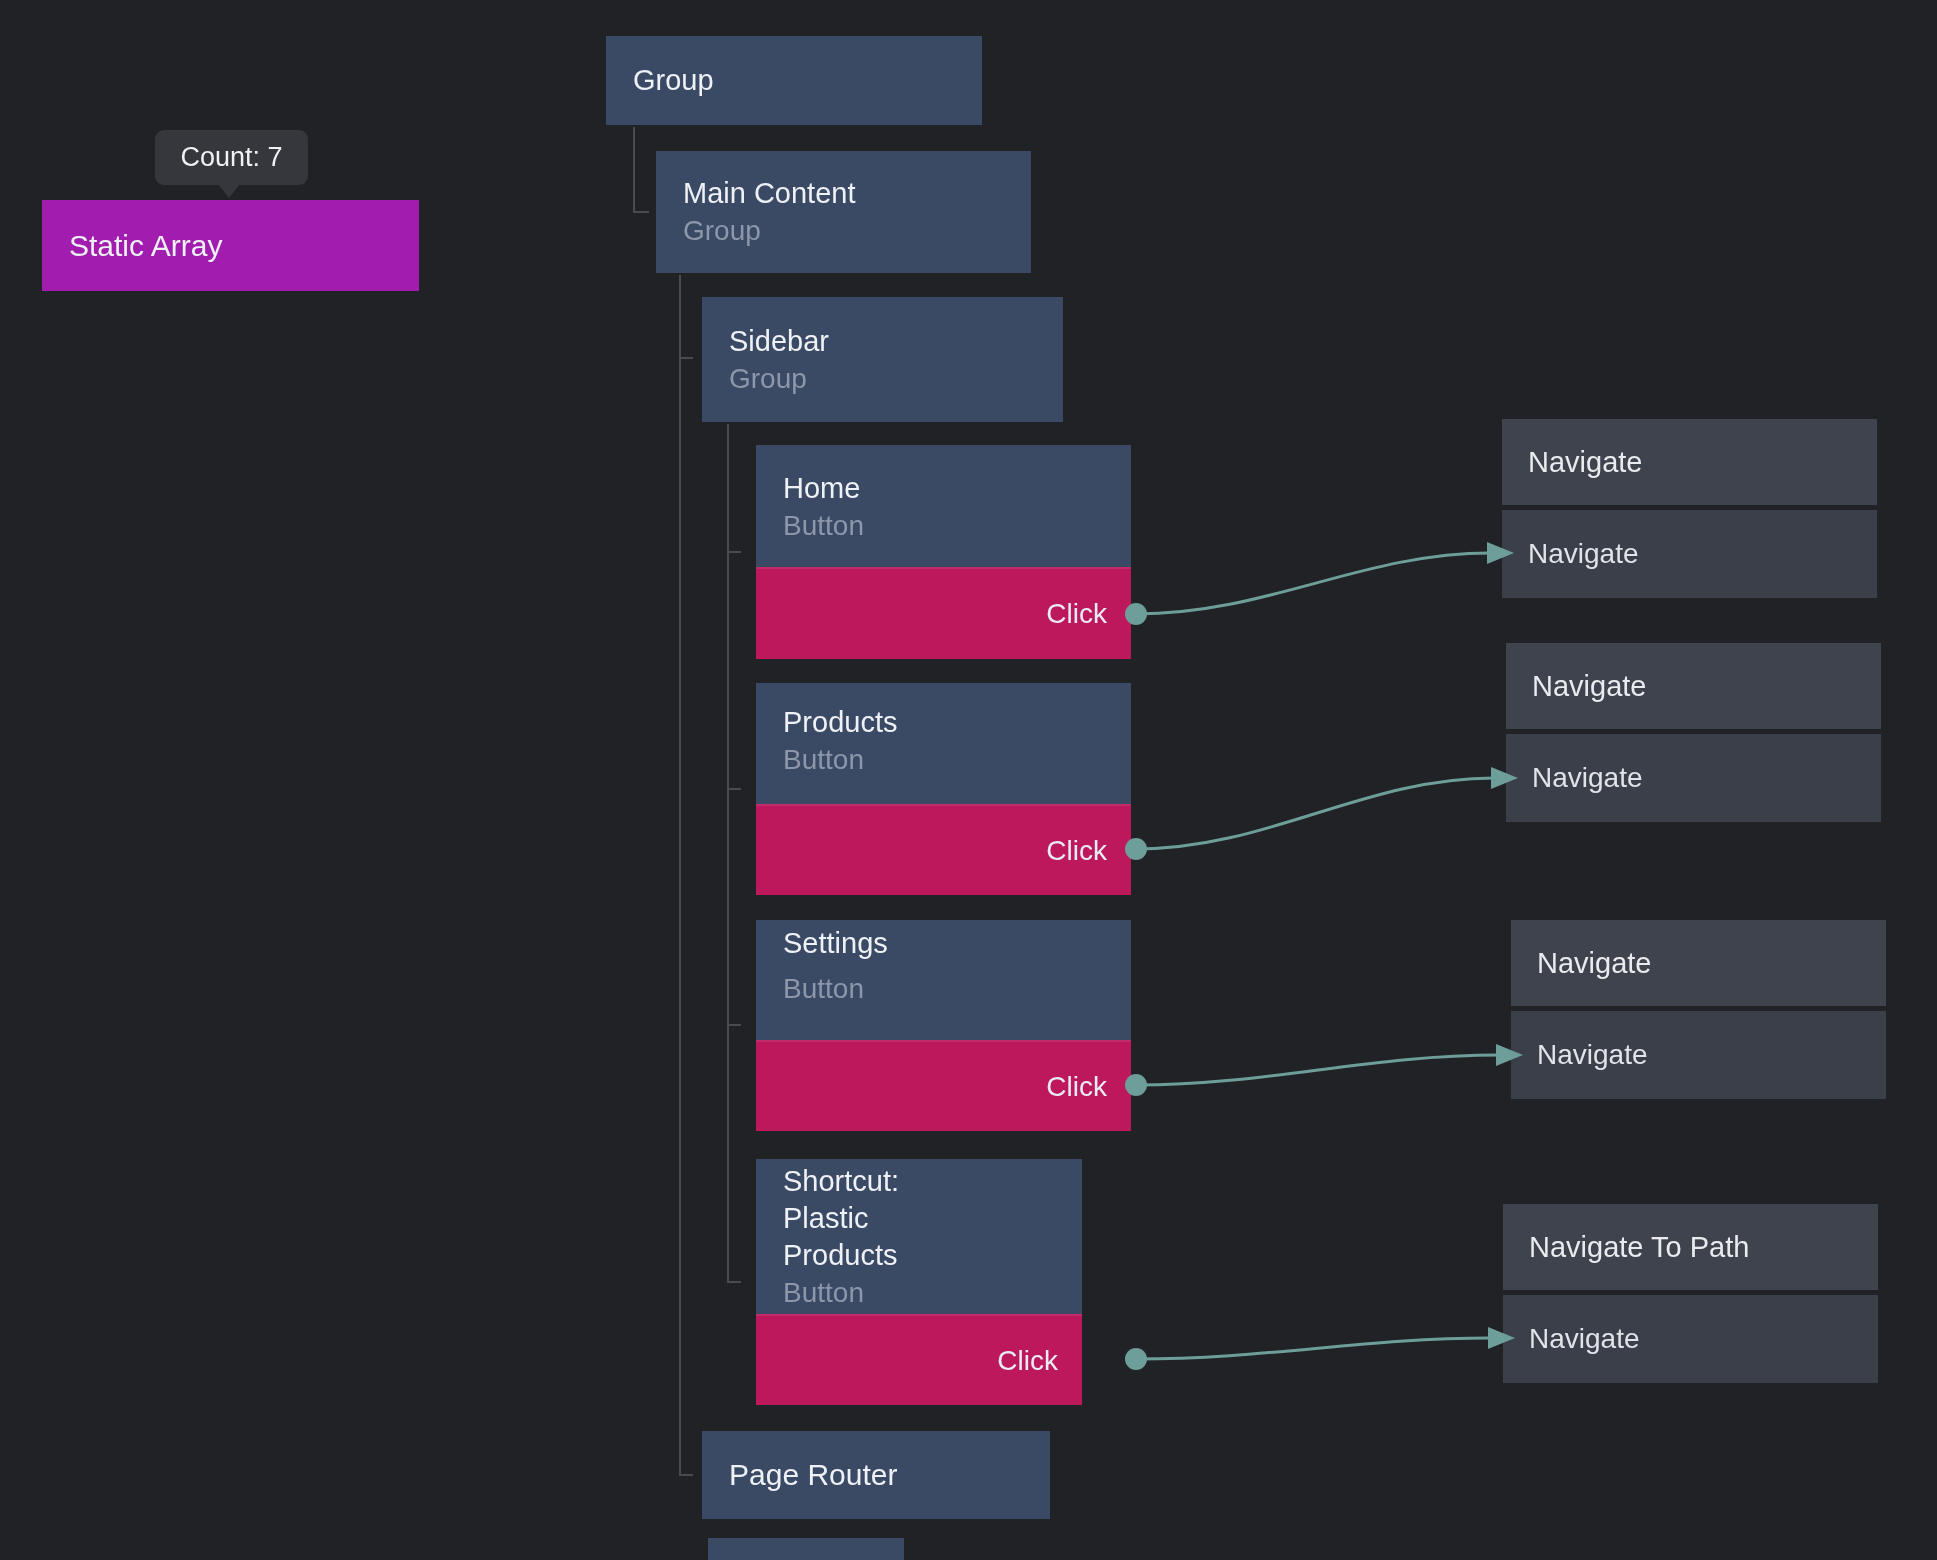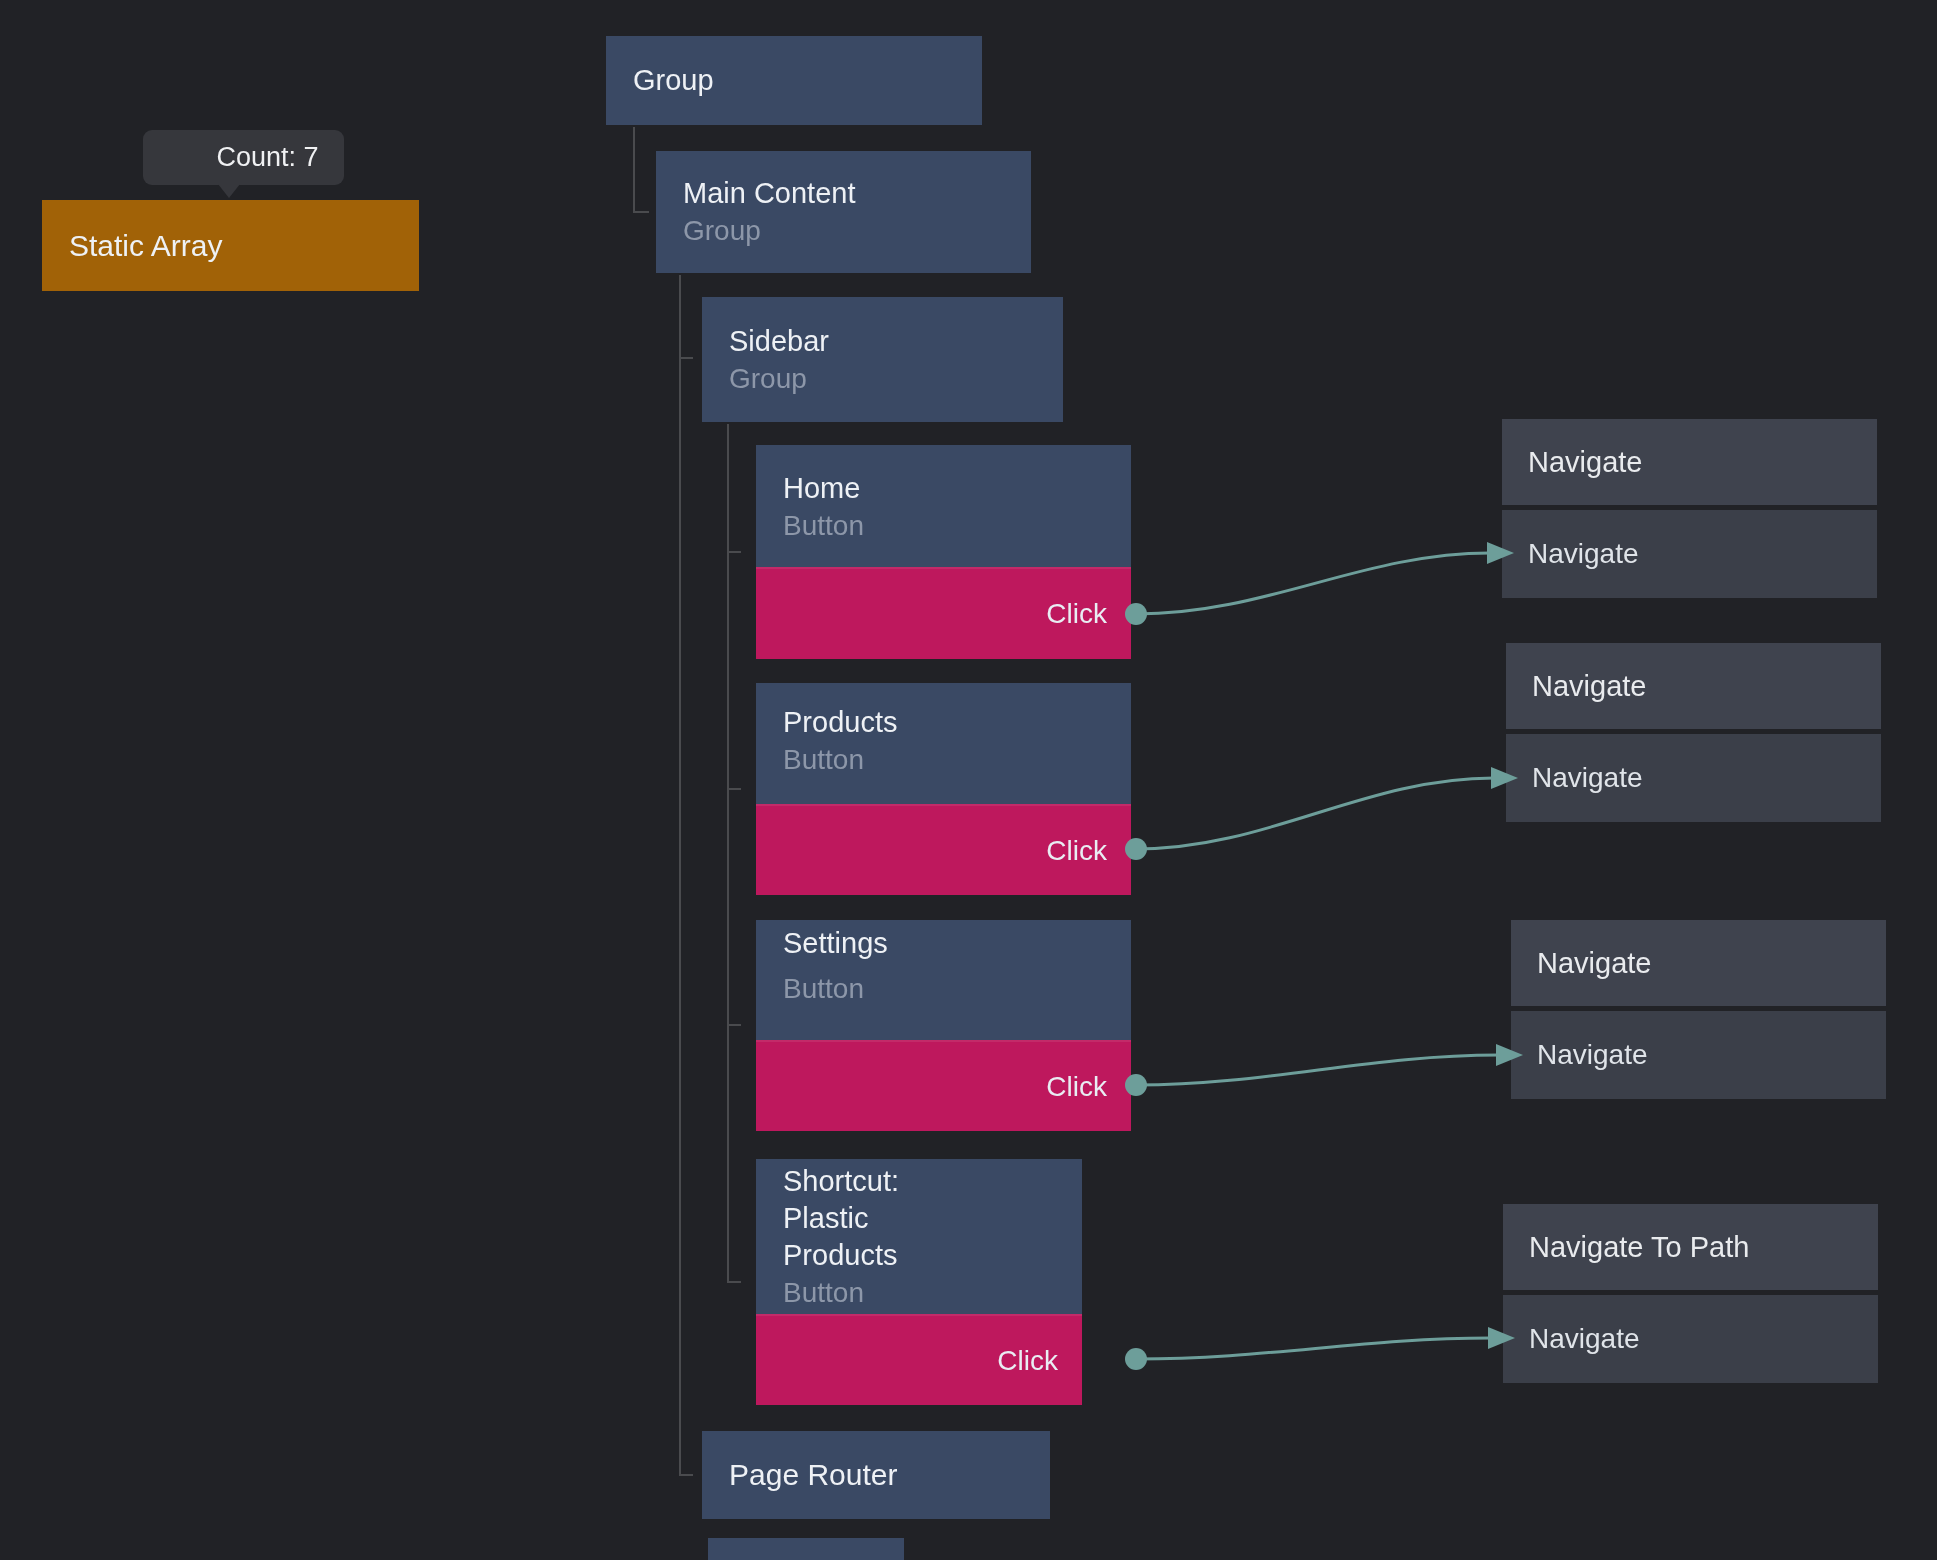--- a/index.html
+++ b/index.html
@@ -28,25 +28,25 @@
   }
   .gray-node{position:absolute;}
   .gray-header{
     background:#3f434e;display:flex;align-items:center;padding-left:26px;
     font-size:29px;color:#e9ebee;box-sizing:border-box;
   }
   .gray-row{
     background:#3b3f49;display:flex;align-items:center;padding-left:26px;
     font-size:28px;color:#e0e4e9;box-sizing:border-box;margin-top:5px;
   }
-  .green{background:#a16207;}
+  .green{background:#a21caf;}
   .tooltip{
-    position:absolute;left:143px;top:130px;width:153px;height:55px;
+    position:absolute;left:155px;top:130px;width:153px;height:55px;
     background:#36373c;border-radius:9px;display:flex;align-items:center;justify-content:center;
-    font-size:27px;color:#f0f1f3;padding-left:48px;
+    font-size:27px;color:#f0f1f3;
   }
   .tooltip-arrow{
     position:absolute;left:218px;top:184px;width:0;height:0;
     border-left:11px solid transparent;border-right:11px solid transparent;
     border-top:14px solid #36373c;
   }
   .tree-line{position:absolute;background:#4a4b4e;}
   svg.wires{position:absolute;left:0;top:0;pointer-events:none;}
 </style>
 </head>

